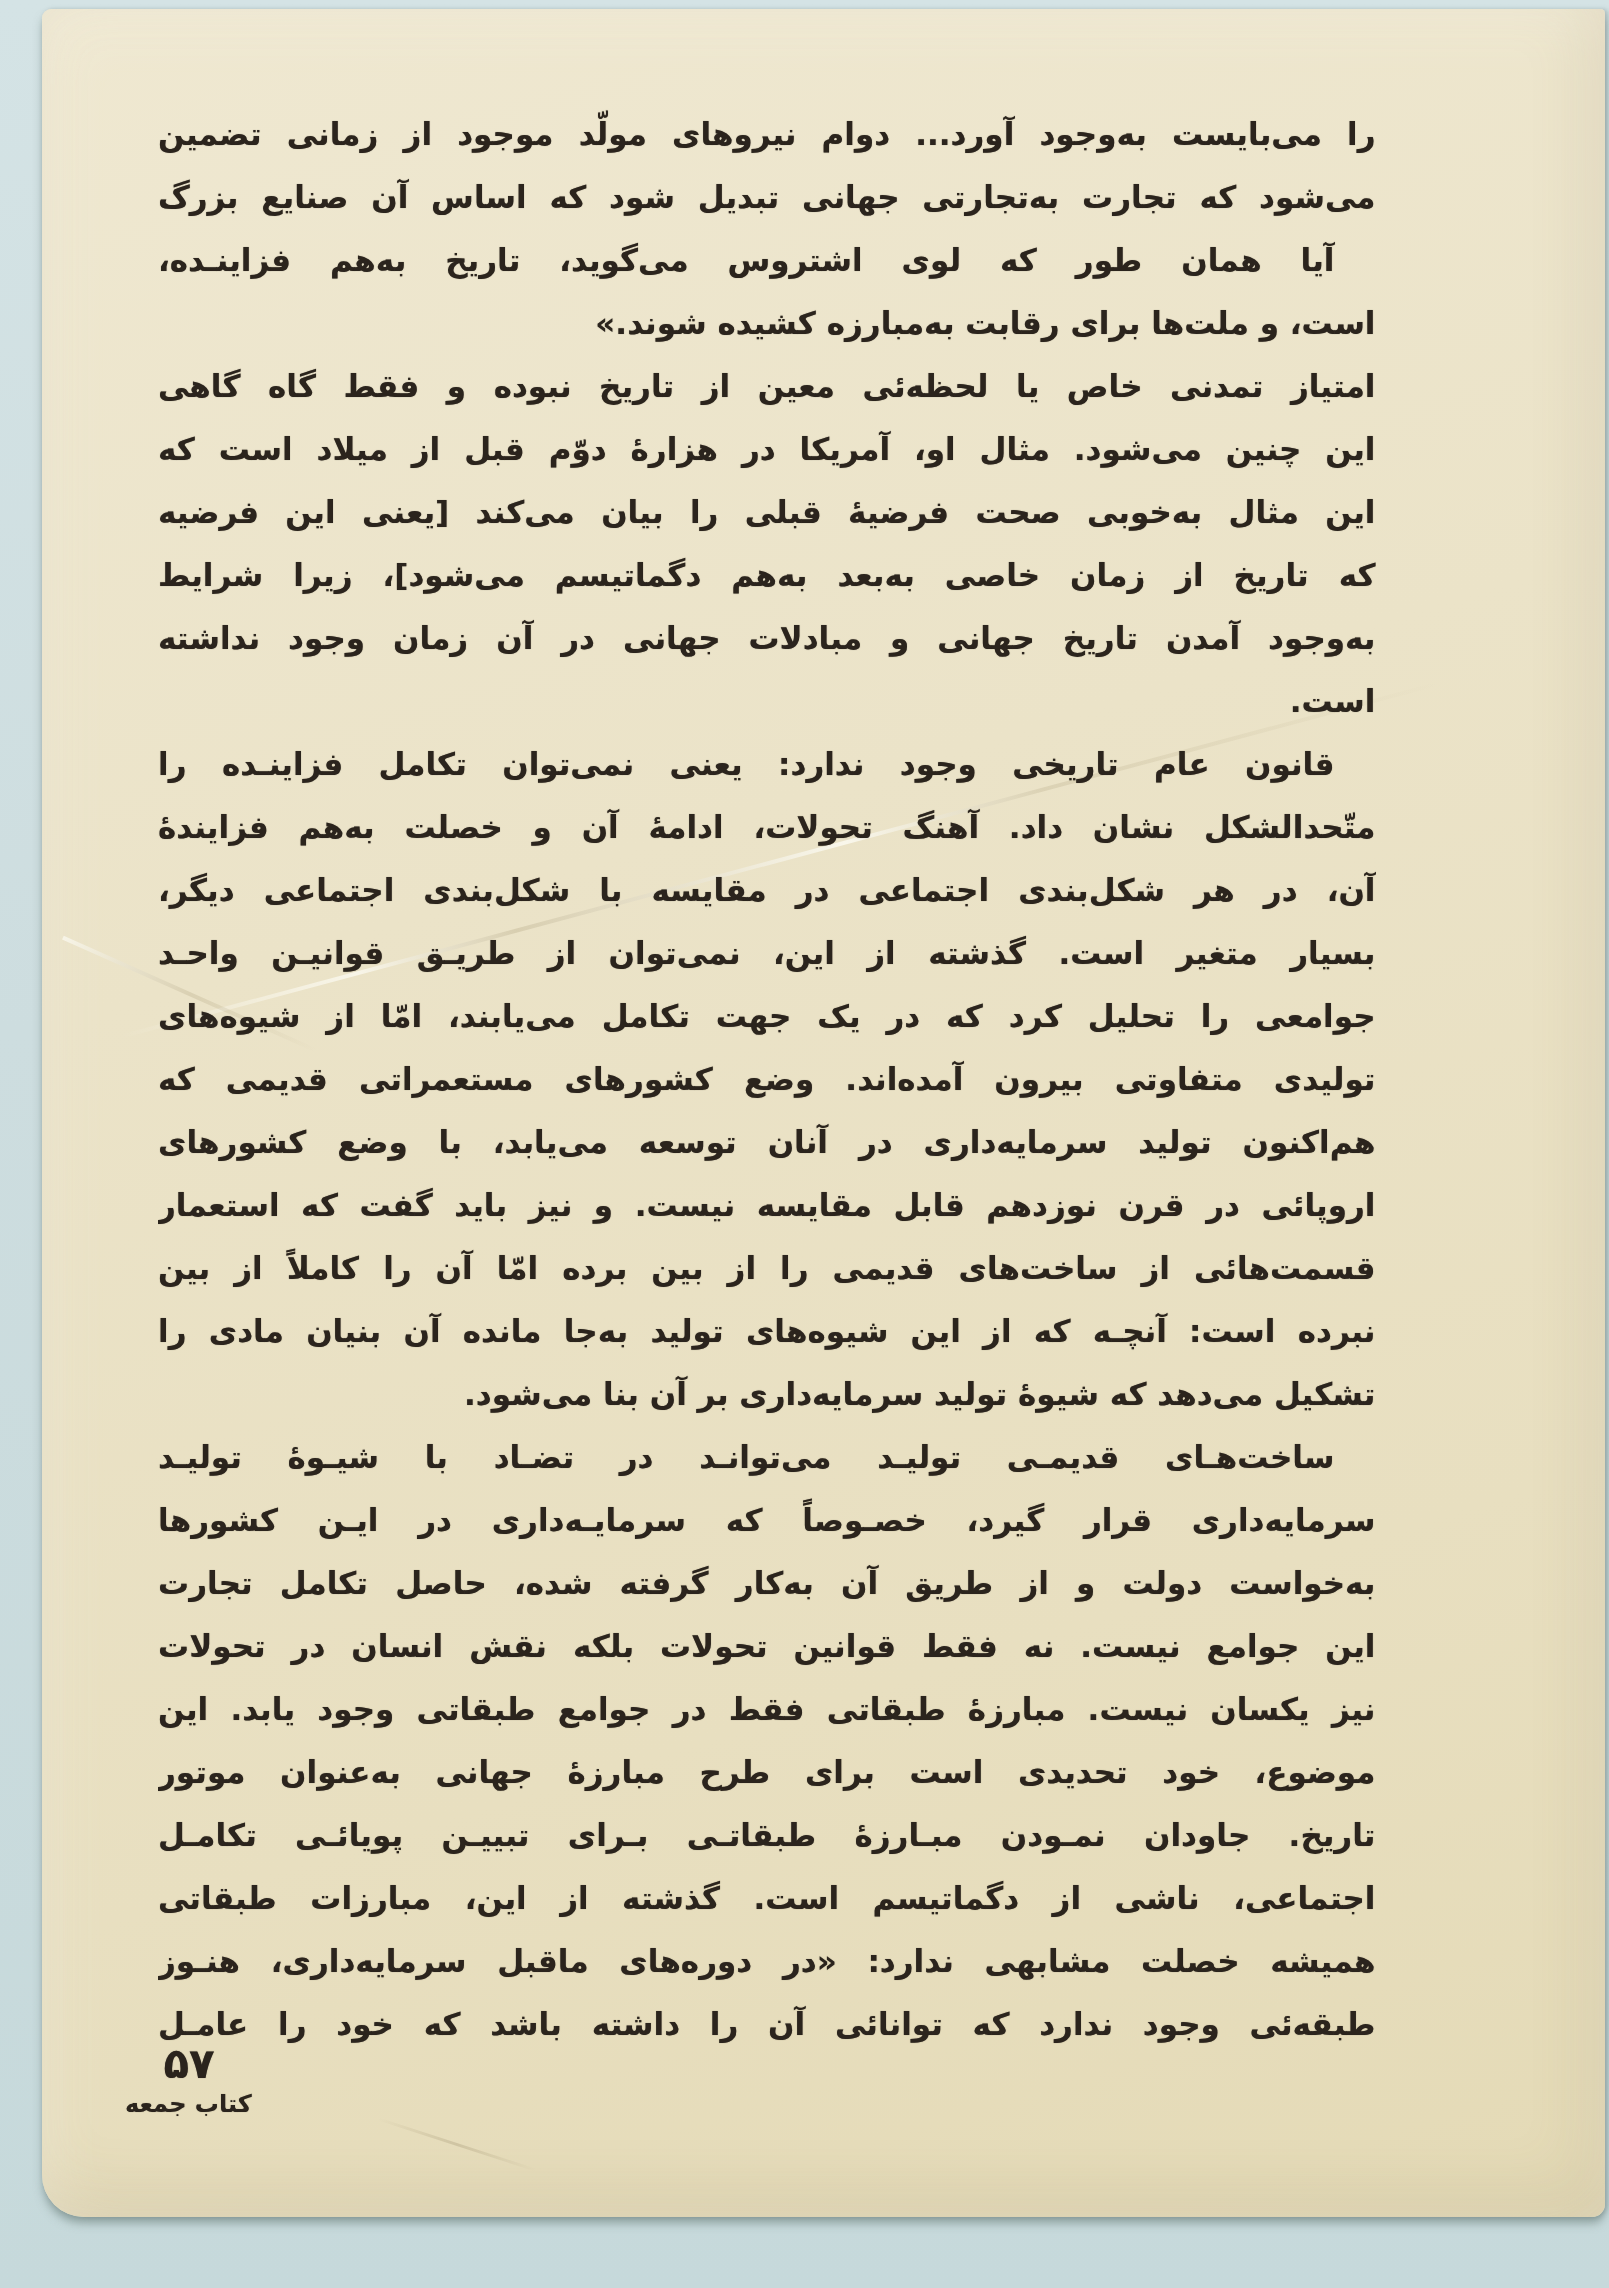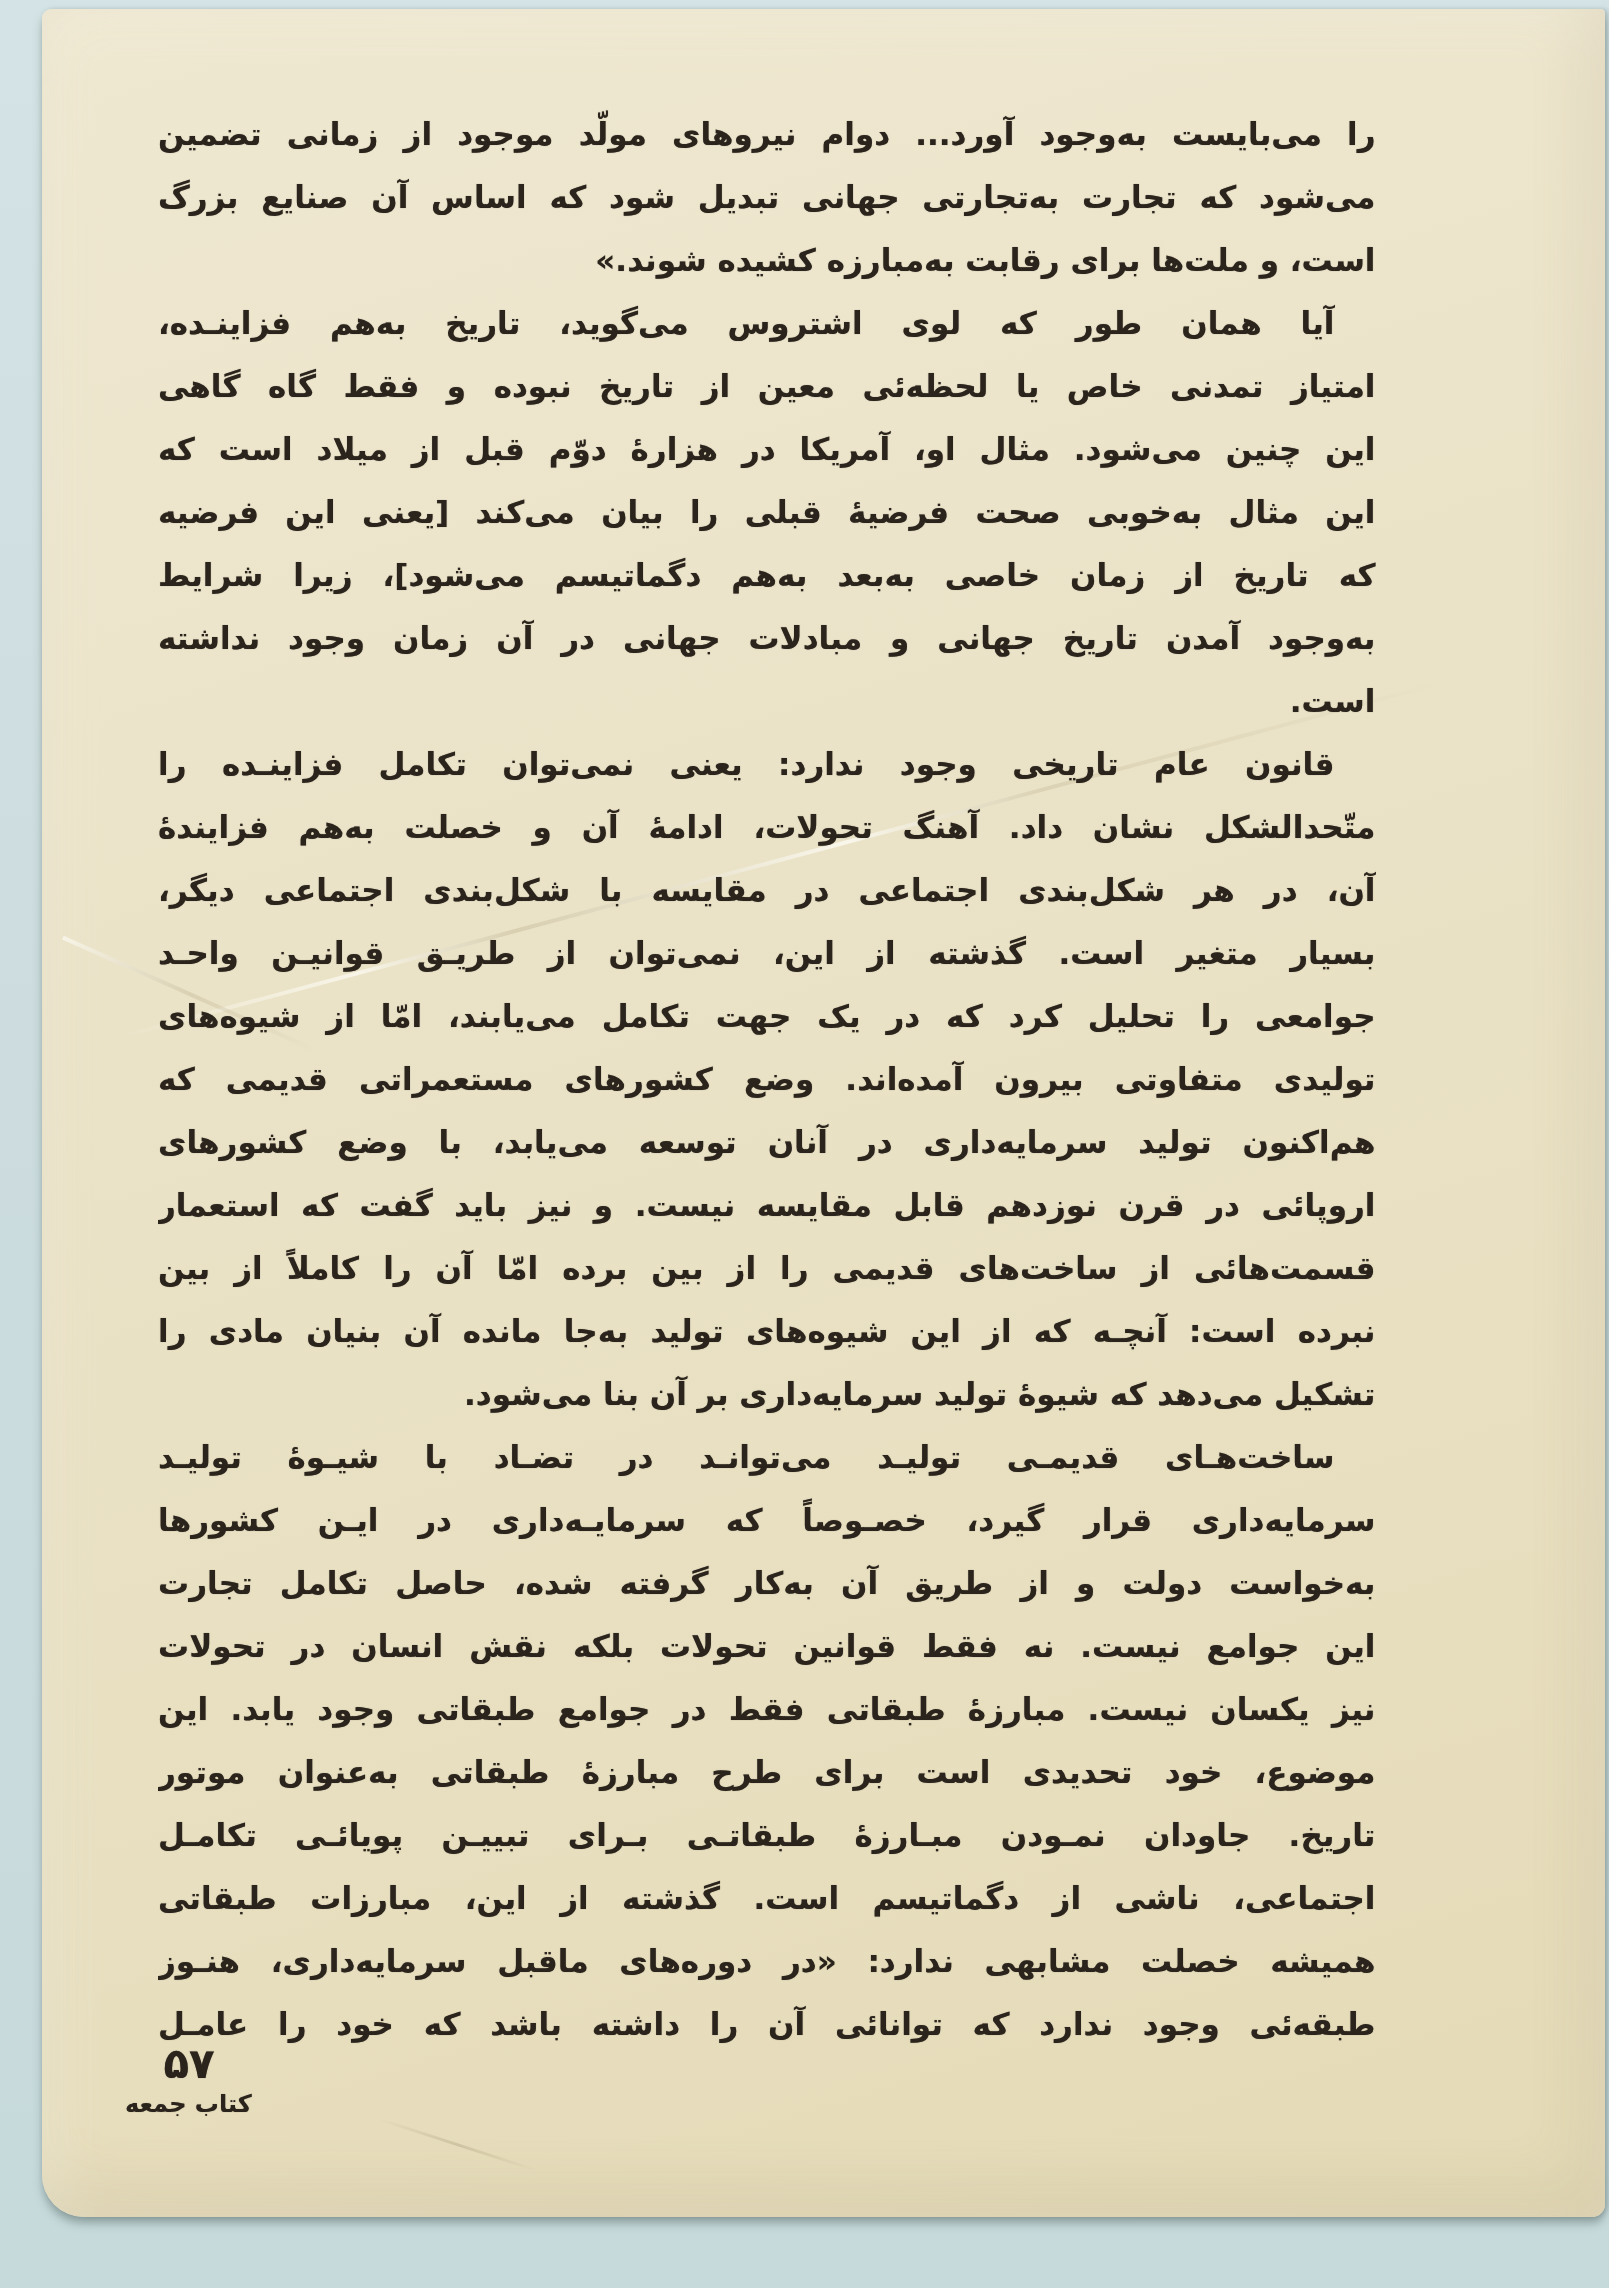--- a/index.html
+++ b/index.html
@@ -124,22 +124,22 @@
 <div class="backdrop"></div>
 
 <div class="paper">
   <div class="crease crease-main"></div>
   <div class="crease crease-left"></div>
   <div class="crease crease-bottom"></div>
 
   <div class="text-body">
       <div class="line">را می‌بایست به‌وجود آورد... دوام نیروهای مولّد موجود از زمانی تضمین</div>
       <div class="line">می‌شود که تجارت به‌تجارتی جهانی تبدیل شود که اساس آن صنایع بزرگ</div>
+      <div class="line indent">آیا همان طور که لوی اشتروس می‌گوید، تاریخ به‌هم فزاینـده،</div>
       <div class="line last">است، و ملت‌ها برای رقابت به‌مبارزه کشیده شوند.»</div>
-      <div class="line indent">آیا همان طور که لوی اشتروس می‌گوید، تاریخ به‌هم فزاینـده،</div>
       <div class="line">امتیاز تمدنی خاص یا لحظه‌ئی معین از تاریخ نبوده و فقط گاه گاهی</div>
       <div class="line">این چنین می‌شود. مثال او، آمریکا در هزارهٔ دوّم قبل از میلاد است که</div>
       <div class="line">این مثال به‌خوبی صحت فرضیهٔ قبلی را بیان می‌کند [یعنی این فرضیه</div>
       <div class="line">که تاریخ از زمان خاصی به‌بعد به‌هم دگماتیسم می‌شود]، زیرا شرایط</div>
       <div class="line">به‌وجود آمدن تاریخ جهانی و مبادلات جهانی در آن زمان وجود نداشته</div>
       <div class="line last">است.</div>
       <div class="line indent">قانون عام تاریخی وجود ندارد: یعنی نمی‌توان تکامل فزاینـده را</div>
       <div class="line">متّحدالشکل نشان داد. آهنگ تحولات، ادامهٔ آن و خصلت به‌هم فزایندهٔ</div>
       <div class="line">آن، در هر شکل‌بندی اجتماعی در مقایسه با شکل‌بندی اجتماعی دیگر،</div>
       <div class="line">بسیار متغیر است. گذشته از این، نمی‌توان از طریـق قوانیـن واحـد</div>
@@ -148,21 +148,21 @@
       <div class="line">هم‌اکنون تولید سرمایه‌داری در آنان توسعه می‌یابد، با وضع کشورهای</div>
       <div class="line">اروپائی در قرن نوزدهم قابل مقایسه نیست. و نیز باید گفت که استعمار</div>
       <div class="line">قسمت‌هائی از ساخت‌های قدیمی را از بین برده امّا آن را کاملاً از بین</div>
       <div class="line">نبرده است: آنچـه که از این شیوه‌های تولید به‌جا مانده آن بنیان مادی را</div>
       <div class="line last">تشکیل می‌دهد که شیوهٔ تولید سرمایه‌داری بر آن بنا می‌شود.</div>
       <div class="line indent">ساخت‌هـای قدیمـی تولیـد می‌توانـد در تضـاد با شیـوهٔ تولیـد</div>
       <div class="line">سرمایه‌داری قرار گیرد، خصـوصاً که سرمایـه‌داری در ایـن کشورها</div>
       <div class="line">به‌خواست دولت و از طریق آن به‌کار گرفته شده، حاصل تکامل تجارت</div>
       <div class="line">این جوامع نیست. نه فقط قوانین تحولات بلکه نقش انسان در تحولات</div>
       <div class="line">نیز یکسان نیست. مبارزهٔ طبقاتی فقط در جوامع طبقاتی وجود یابد. این</div>
-      <div class="line">موضوع، خود تحدیدی است برای طرح مبارزهٔ طبقاتی به‌عنوان موتور</div>
+      <div class="line">موضوع، خود تحدیدی است برای طرح مبارزهٔ جهانی به‌عنوان موتور</div>
       <div class="line">تاریخ. جاودان نمـودن مبـارزهٔ طبقاتـی بـرای تبییـن پویائـی تکامـل</div>
       <div class="line">اجتماعی، ناشی از دگماتیسم است. گذشته از این، مبارزات طبقاتی</div>
       <div class="line">همیشه خصلت مشابهی ندارد: «در دوره‌های ماقبل سرمایه‌داری، هنـوز</div>
       <div class="line">طبقه‌ئی وجود ندارد که توانائی آن را داشته باشد که خود را عامـل</div>
     </div>
 
   <div class="footer">
     <div class="page-number">۵۷</div>
     <div class="footer-label">کتاب جمعه</div>
   </div>

